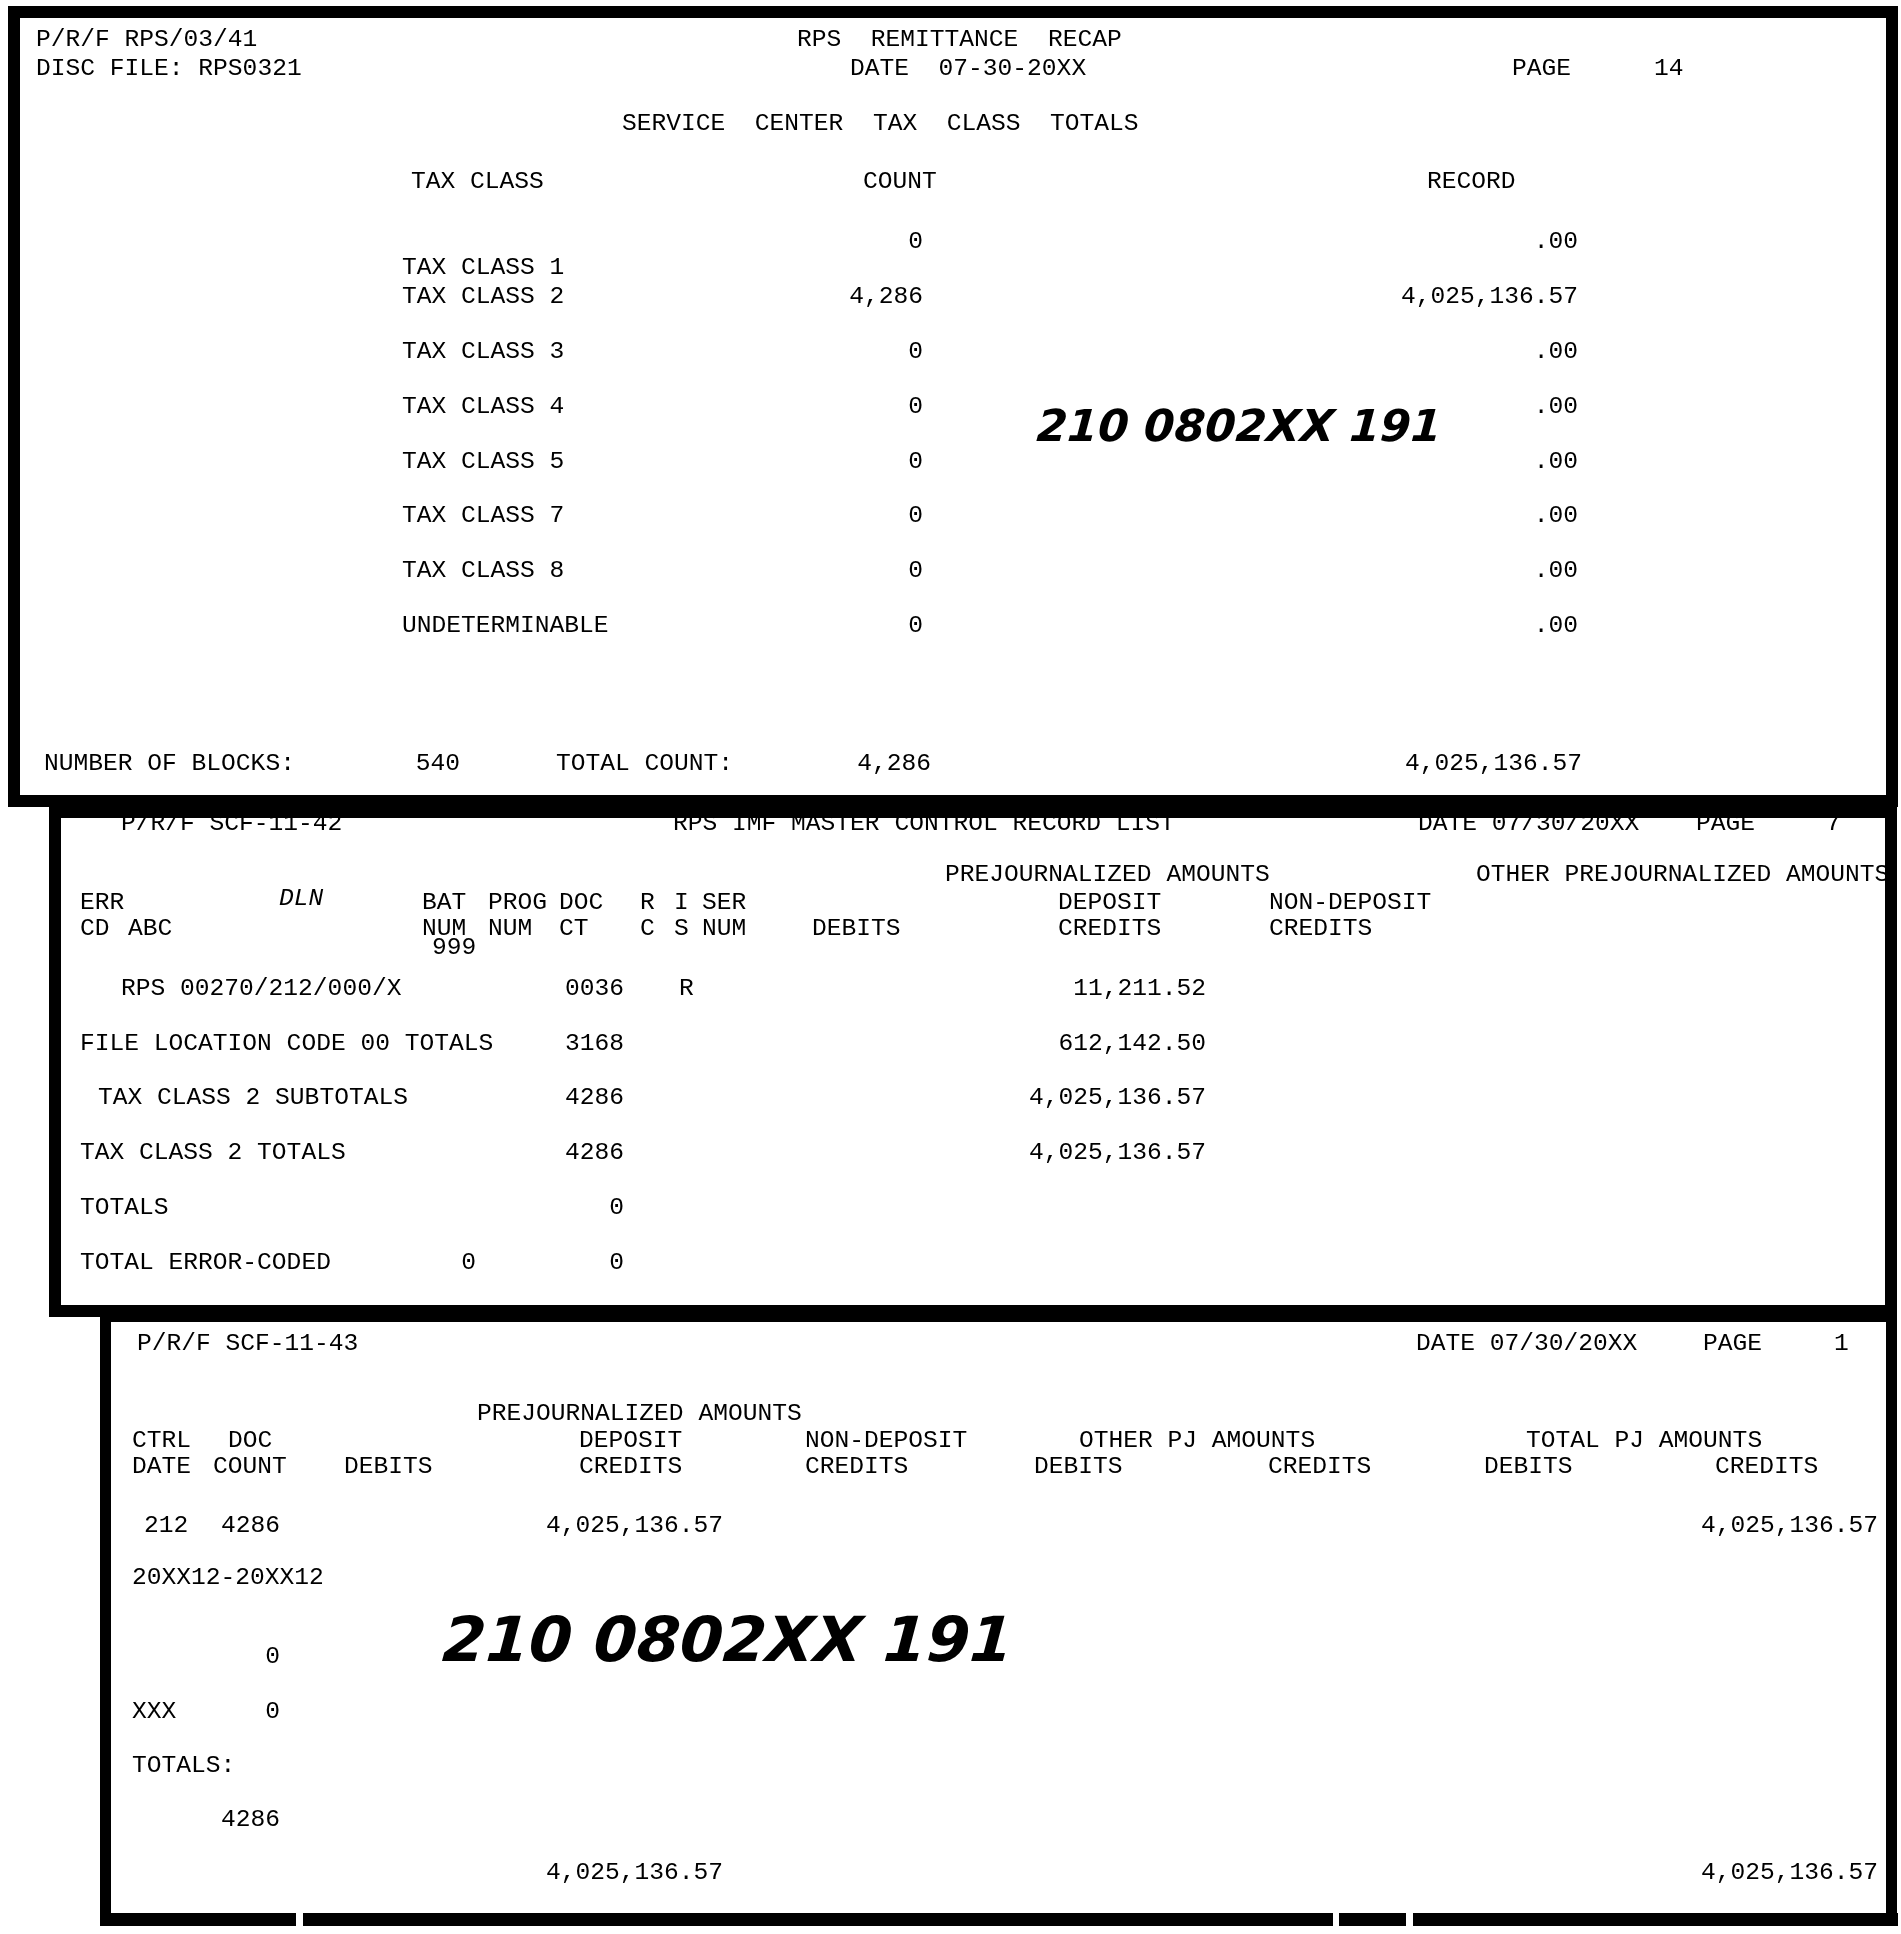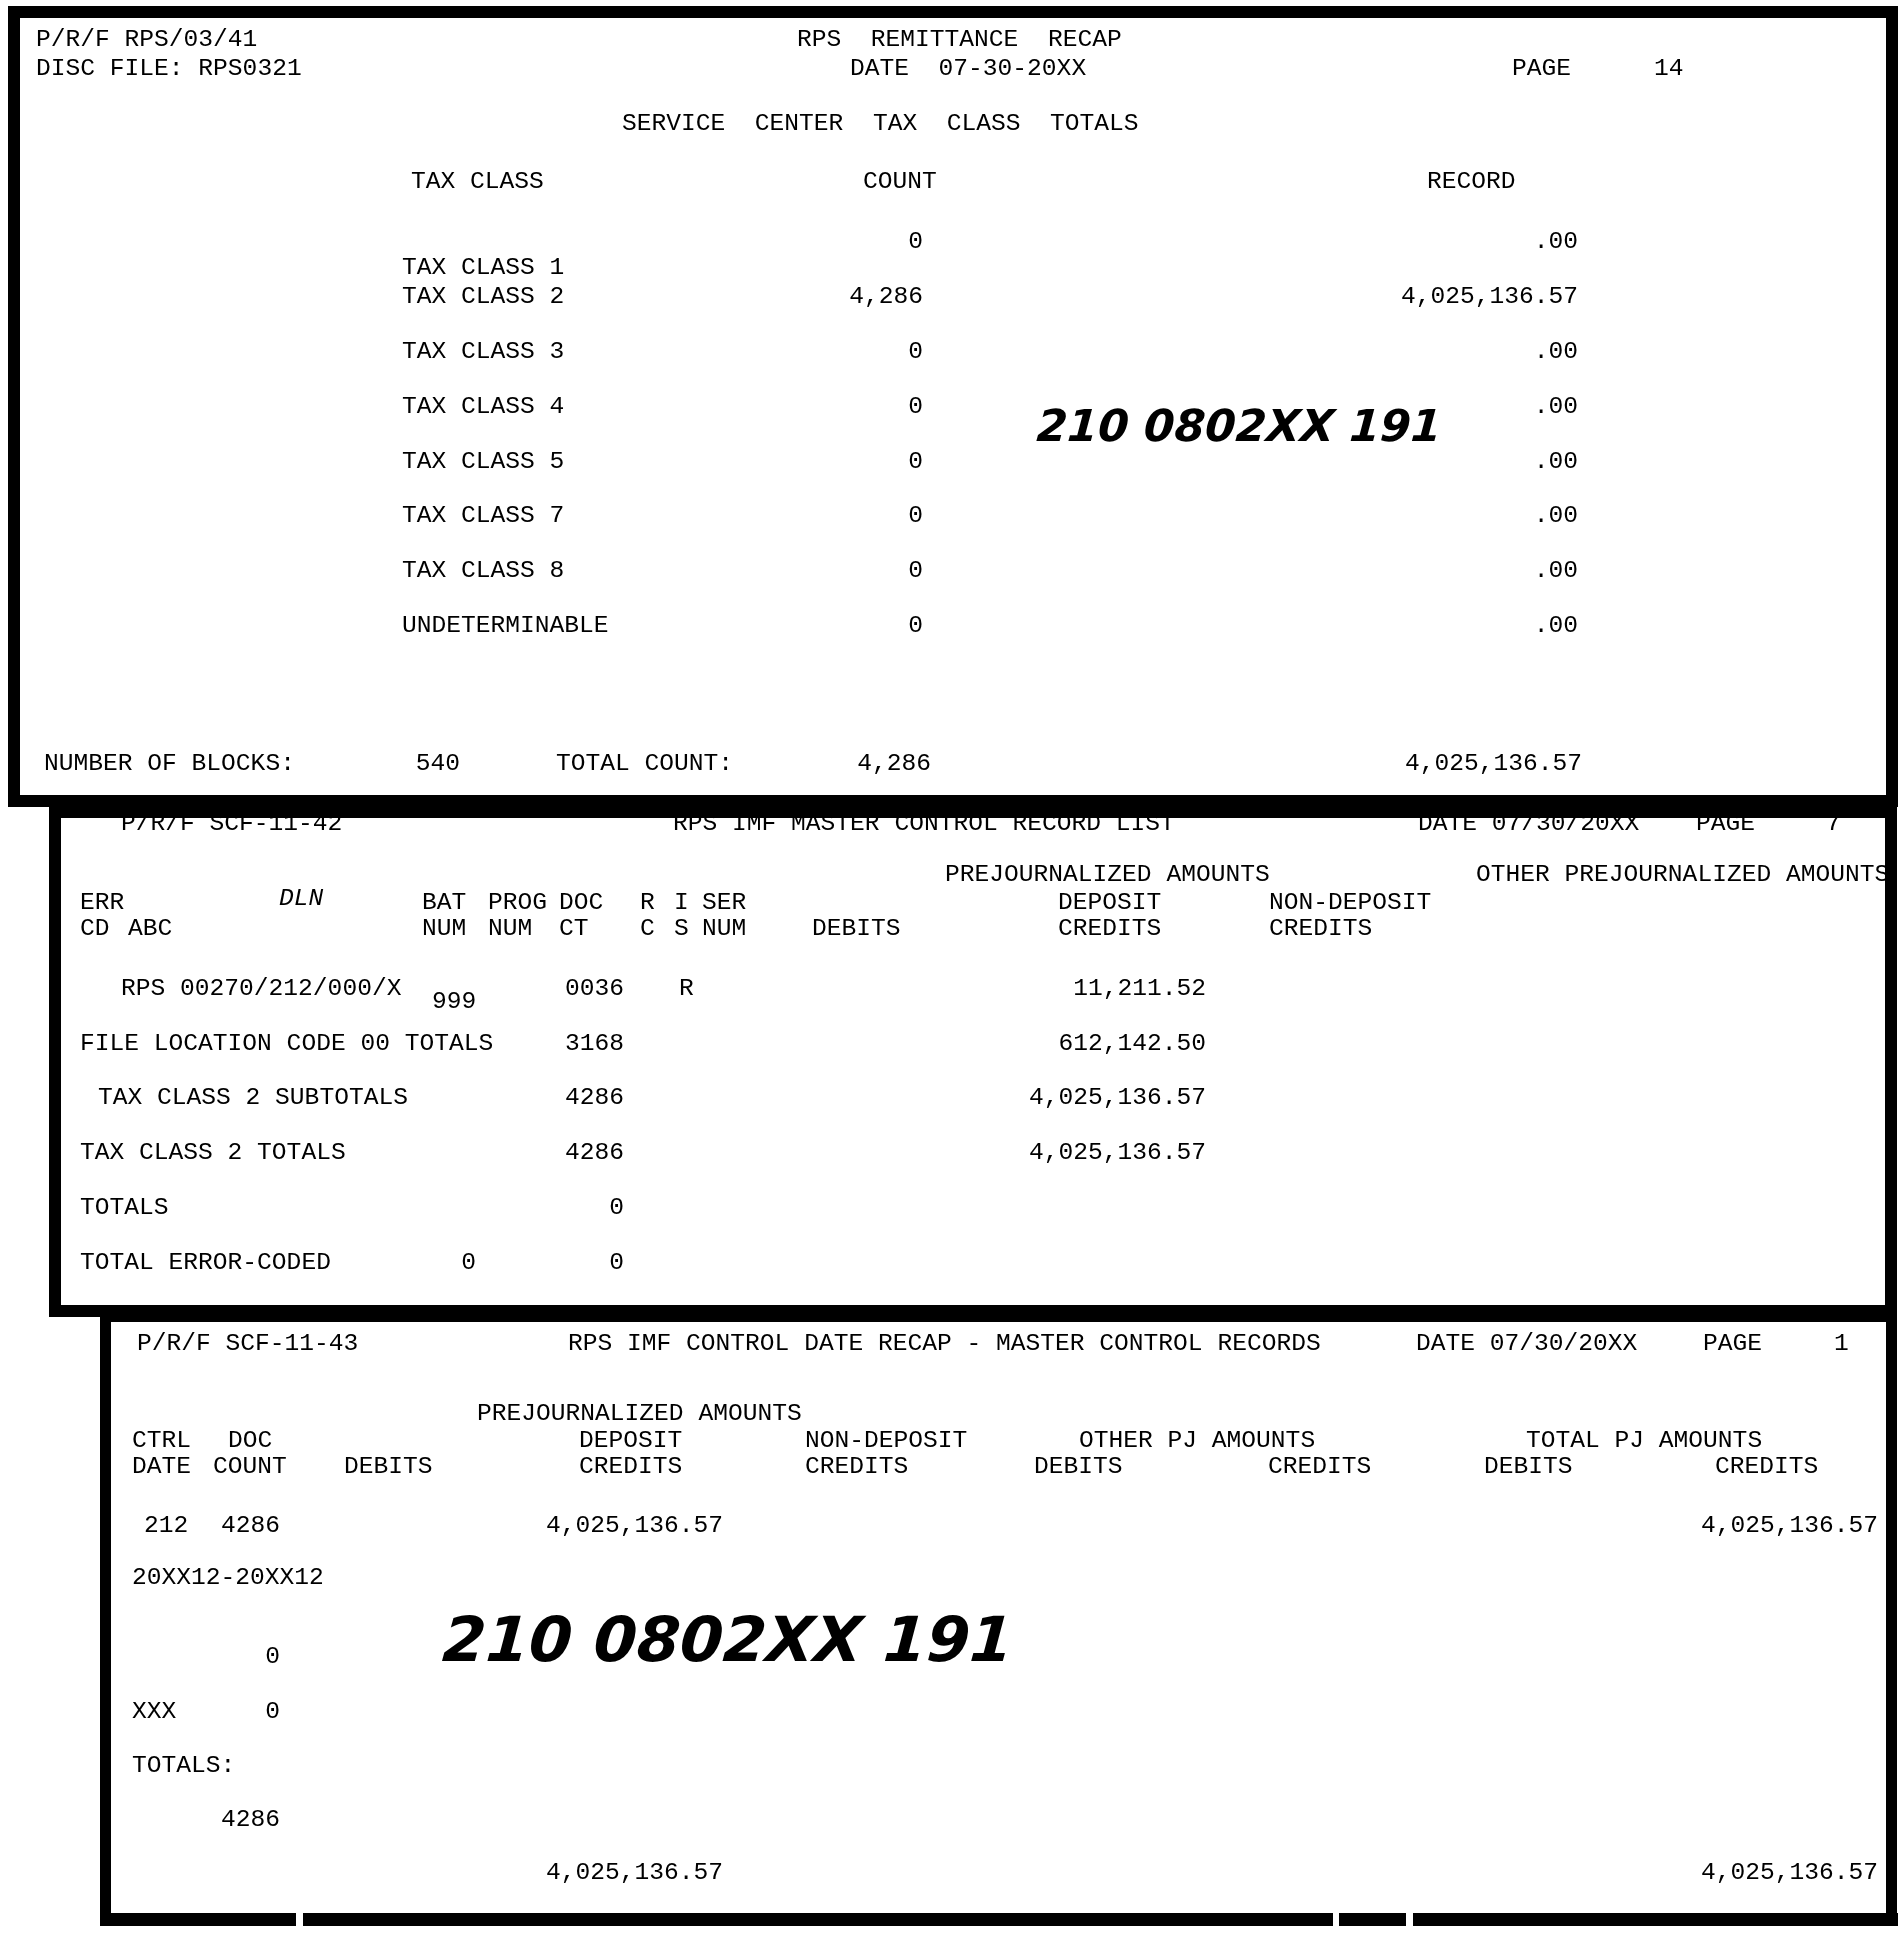--- a/index.html
+++ b/index.html
@@ -110,21 +110,21 @@
   <span class="t" style="left:488px;top:917px;">NUM</span>
   <span class="t" style="left:559px;top:917px;">CT</span>
   <span class="t" style="left:640px;top:917px;">C</span>
   <span class="t" style="left:674px;top:917px;">S</span>
   <span class="t" style="left:702px;top:917px;">NUM</span>
   <span class="t" style="left:812px;top:917px;">DEBITS</span>
   <span class="t" style="left:1058px;top:917px;">CREDITS</span>
   <span class="t" style="left:1269px;top:917px;">CREDITS</span>
 
   <span class="t" style="left:121px;top:977px;">RPS 00270/212/000/X</span>
-  <span class="t" style="left:432px;top:990px;">999</span>
+  <span class="t" style="left:432px;top:936px;">999</span>
   <span class="t r" style="right:1277px;top:977px;">0036</span>
   <span class="t" style="left:679px;top:977px;">R</span>
   <span class="t r" style="right:695px;top:977px;">11,211.52</span>
 
   <span class="t" style="left:80px;top:1032px;">FILE LOCATION CODE 00 TOTALS</span>
   <span class="t r" style="right:1277px;top:1032px;">3168</span>
   <span class="t r" style="right:695px;top:1032px;">612,142.50</span>
 
   <span class="t" style="left:80px;top:1086px;margin-left:18px;">TAX CLASS 2 SUBTOTALS</span>
   <span class="t r" style="right:1277px;top:1086px;">4286</span>
@@ -135,21 +135,20 @@
   <span class="t r" style="right:695px;top:1141px;">4,025,136.57</span>
 
   <span class="t" style="left:80px;top:1196px;">TOTALS</span>
   <span class="t r" style="right:1277px;top:1196px;">0</span>
 
   <span class="t" style="left:80px;top:1251px;">TOTAL ERROR-CODED</span>
   <span class="t r" style="right:1425px;top:1251px;">0</span>
   <span class="t r" style="right:1277px;top:1251px;">0</span>
 
   <span class="t" style="left:137px;top:1332px;">P/R/F SCF-11-43</span>
-  <span class="t" style="left:568px;top:1332px;">RPS IMF CONTROL DATE RECAP - MASTER CONTROL RECORDS</span>
   <span class="t" style="left:1416px;top:1332px;">DATE 07/30/20XX</span>
   <span class="t" style="left:1703px;top:1332px;">PAGE</span>
   <span class="t" style="left:1834px;top:1332px;">1</span>
 
   <span class="t" style="left:477px;top:1402px;">PREJOURNALIZED AMOUNTS</span>
 
   <span class="t" style="left:132px;top:1429px;">CTRL</span>
   <span class="t" style="left:228px;top:1429px;">DOC</span>
   <span class="t" style="left:579px;top:1429px;">DEPOSIT</span>
   <span class="t" style="left:805px;top:1429px;">NON-DEPOSIT</span>

